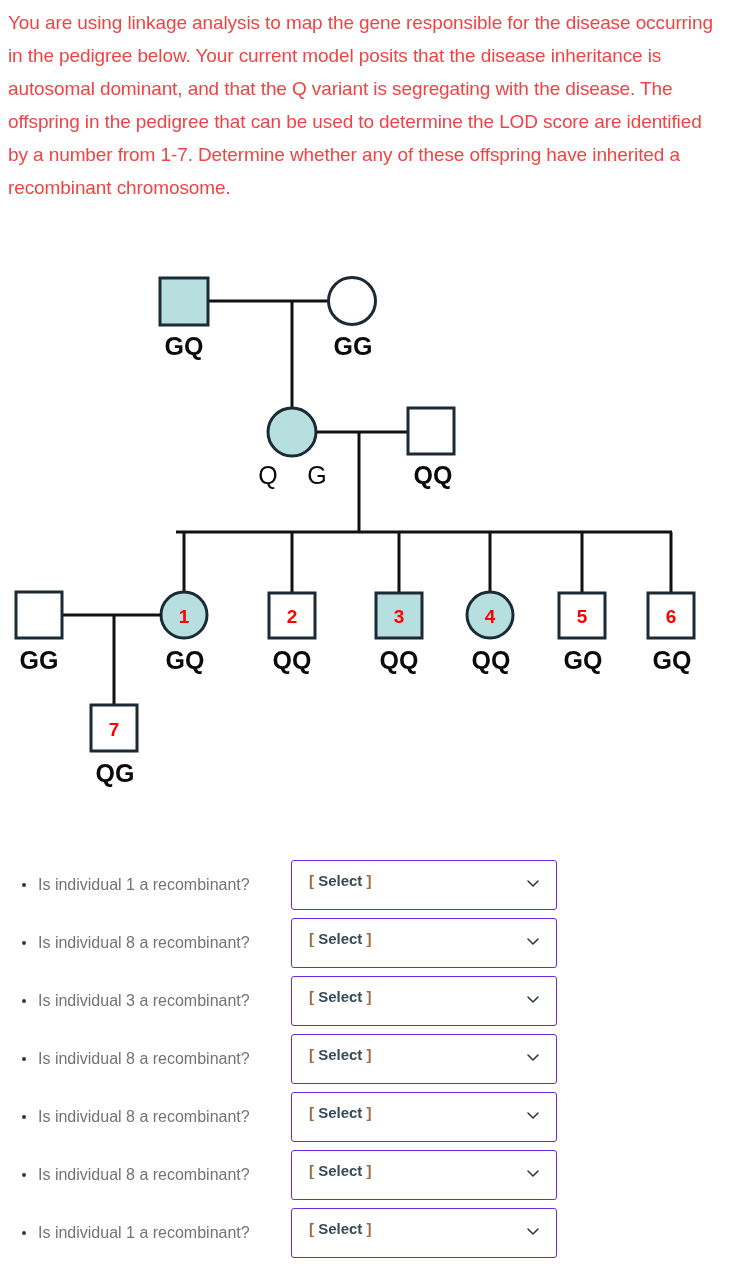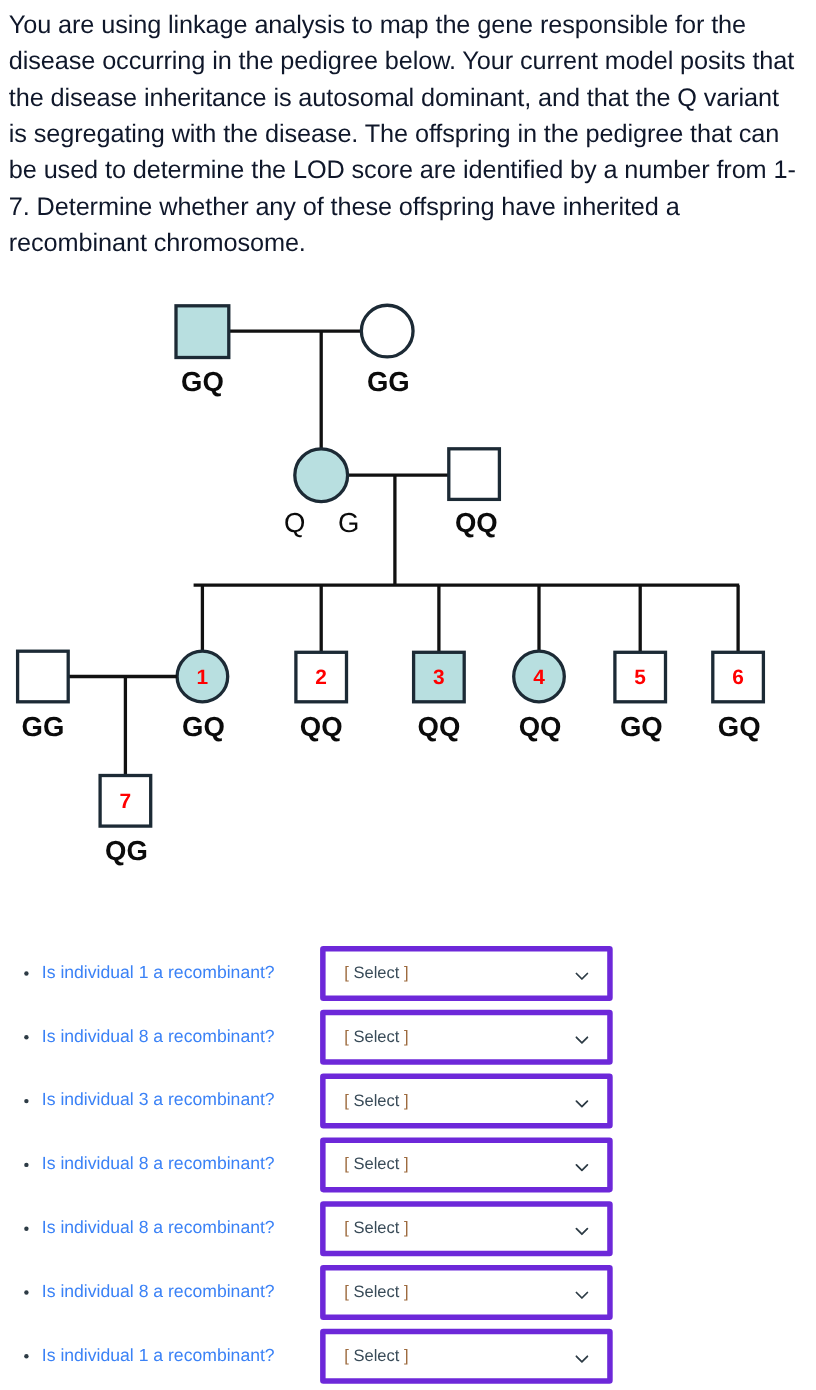--- a/index.html
+++ b/index.html
@@ -17,23 +17,23 @@
     color: #2d3b45;
     overflow: hidden;
   }
 
   
   #question-prompt {
     position: absolute;
     left: 8px;
     top: 6px;
     width: 718px;
-    font-size: 23px;
+    font-size: 19px;
     line-height: 33px;
-    color: #0f172a;
+    color: #ef4444;
     letter-spacing: -0.1px;
   }
 
   
   #pedigree {
     position: absolute;
     left: 0;
     top: 252px;
     width: 636px;
     height: 560px;
@@ -86,32 +86,33 @@
     border-radius: 50%;
     background: #2d3b45;
   }
   .q-label {
     position: absolute;
     left: 38px;
     top: 50%;
     transform: translateY(-50%);
     font-size: 16px;
     line-height: 20px;
-    color: #3b82f6;
+    color: #737373;
     white-space: nowrap;
   }
   .q-select {
     position: absolute;
     left: 291px;
     top: 4px;
     width: 266px;
     height: 50px;
-    border: 5px solid #6d28d9;
+    border: 1px solid #6d28d9;
     border-radius: 3px;
     background: #ffffff;
+    font-weight: bold;
   }
   .q-select-text {
     position: absolute;
     left: 17px;
     top: 11px;
     font-size: 15px;
     color: #394b58;
     white-space: nowrap;
   }
   .q-chevron {

